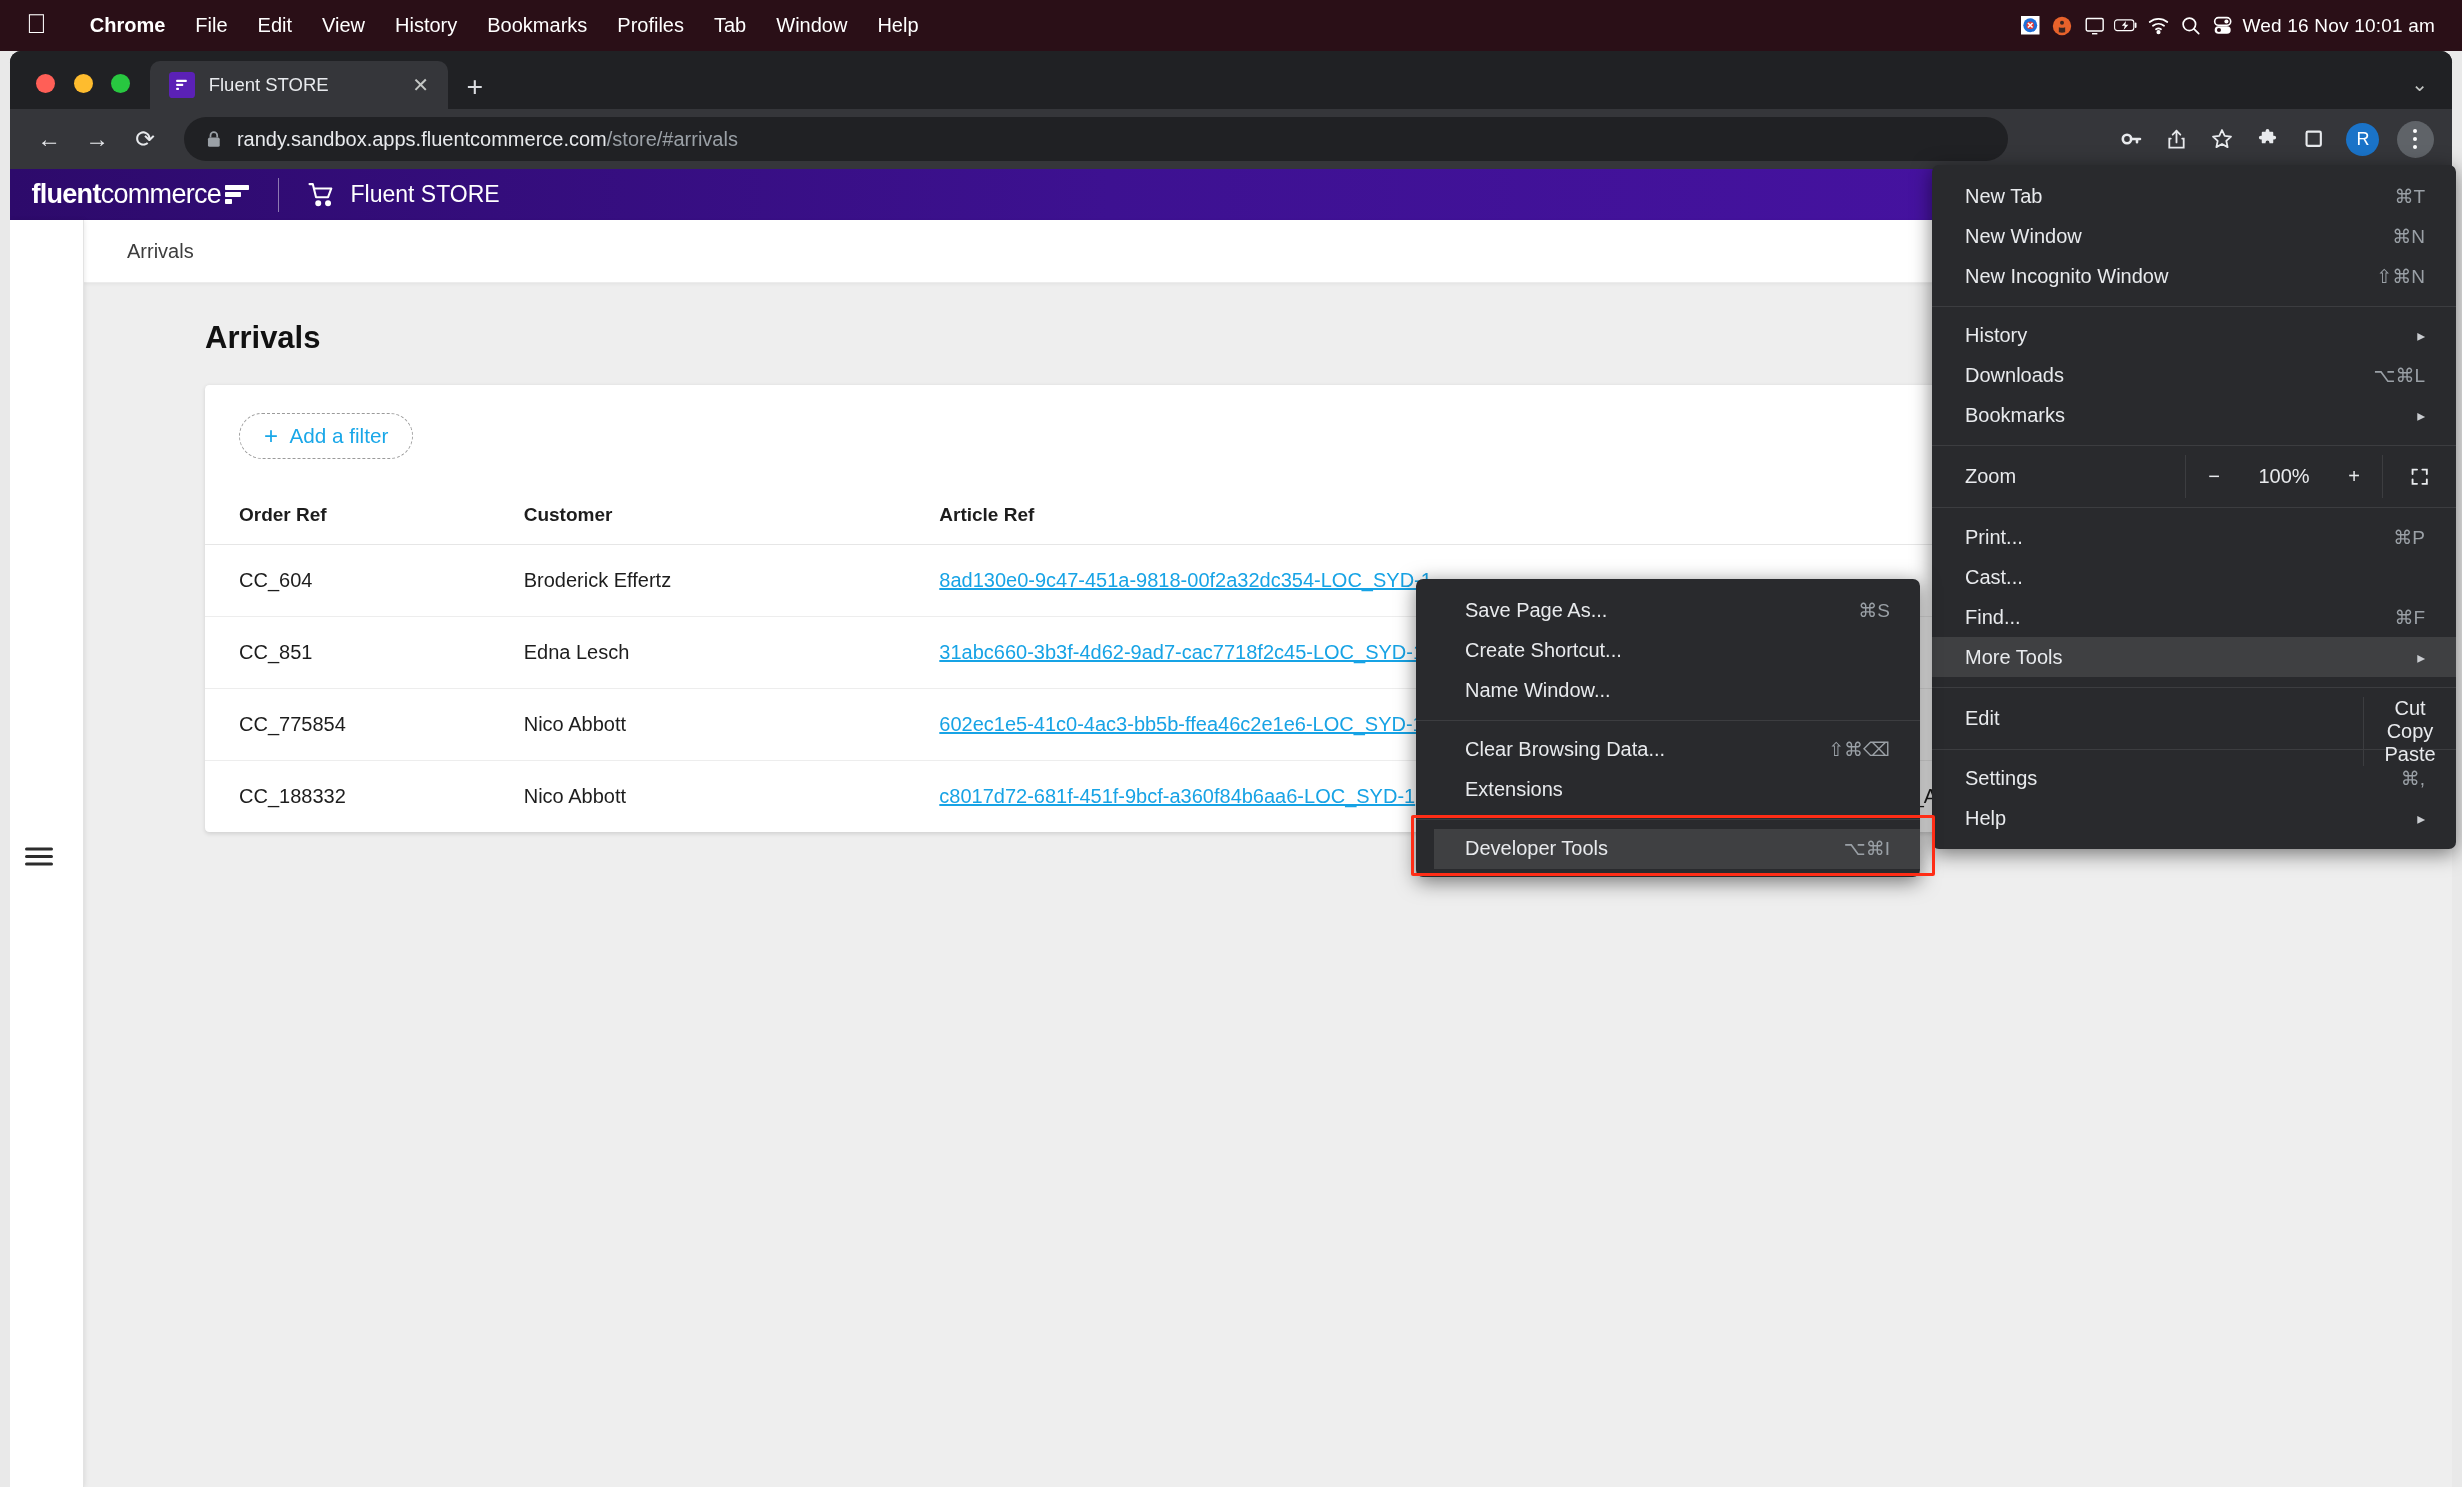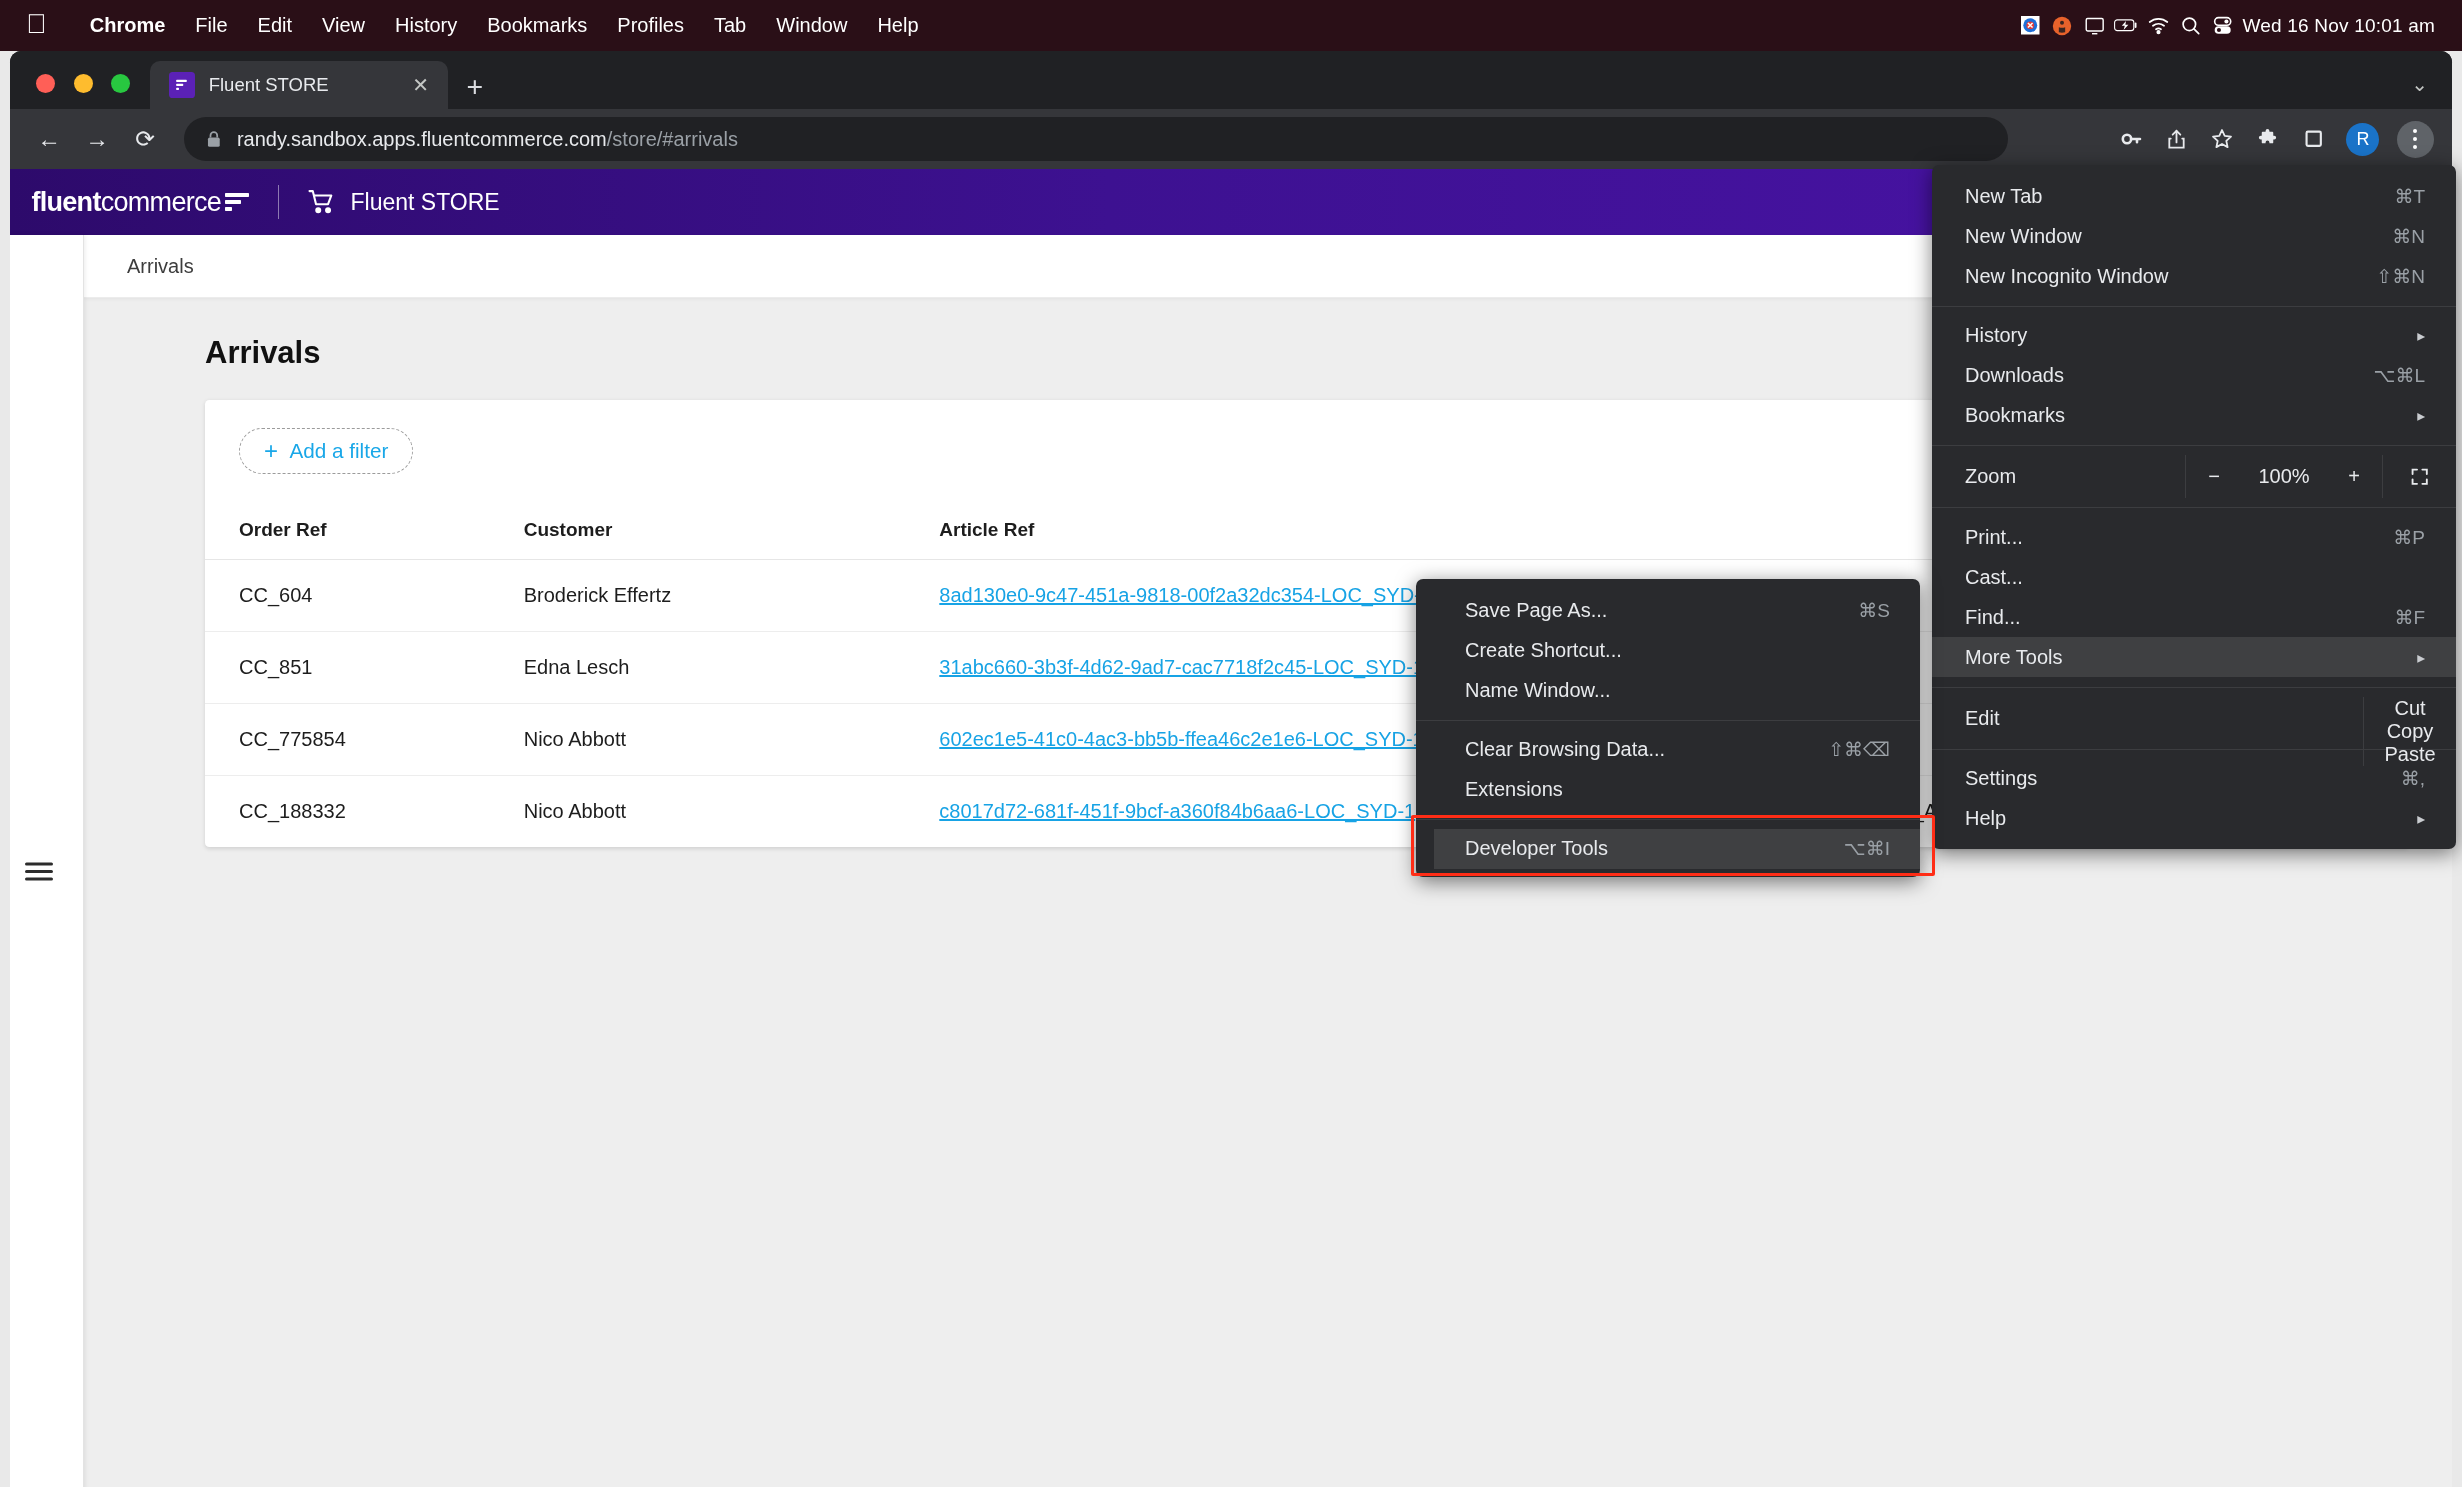--- a/index.html
+++ b/index.html
@@ -94,21 +94,21 @@
     margin-left: 4.3px;
   }
   .kebab i { width: 4.3px; height: 4.3px; border-radius: 50%; background: #fff; display: block; }
 
   
   .page {
     position: absolute; top: 118px; left: 0;
     width: 2442px; height: 1318px; background: #fff; overflow: hidden;
   }
   .fc-header {
-    height: 66px; background: linear-gradient(90deg,#2d0a6b 0%, #3d1191 45%, #4a13a8 100%);
+    height: 51px; background: linear-gradient(90deg,#2d0a6b 0%, #3d1191 45%, #4a13a8 100%);
     display: flex; align-items: center; padding-left: 21.4px;
   }
   .fc-logo { color: #fff; font-size: 27px; font-weight: 700; letter-spacing: -0.7px; display:flex; align-items:center; }
   .fc-logo .thin { font-weight: 300; }
   .fc-logo-mark { display:inline-flex; flex-direction: column; gap:2.8px; margin-left:4.3px; }
   .fc-logo-mark b { display:block; background:#fff; height:4.3px; border-radius:0.7px; }
   .fc-divider { width: 1.4px; height: 34px; background: rgba(255,255,255,.45); margin: 0 28.5px; }
   .fc-store { color: #fff; font-size: 23px; display: flex; align-items: center; gap: 15.7px; }
 
   .fc-body { display: flex; height: 1267px; }

